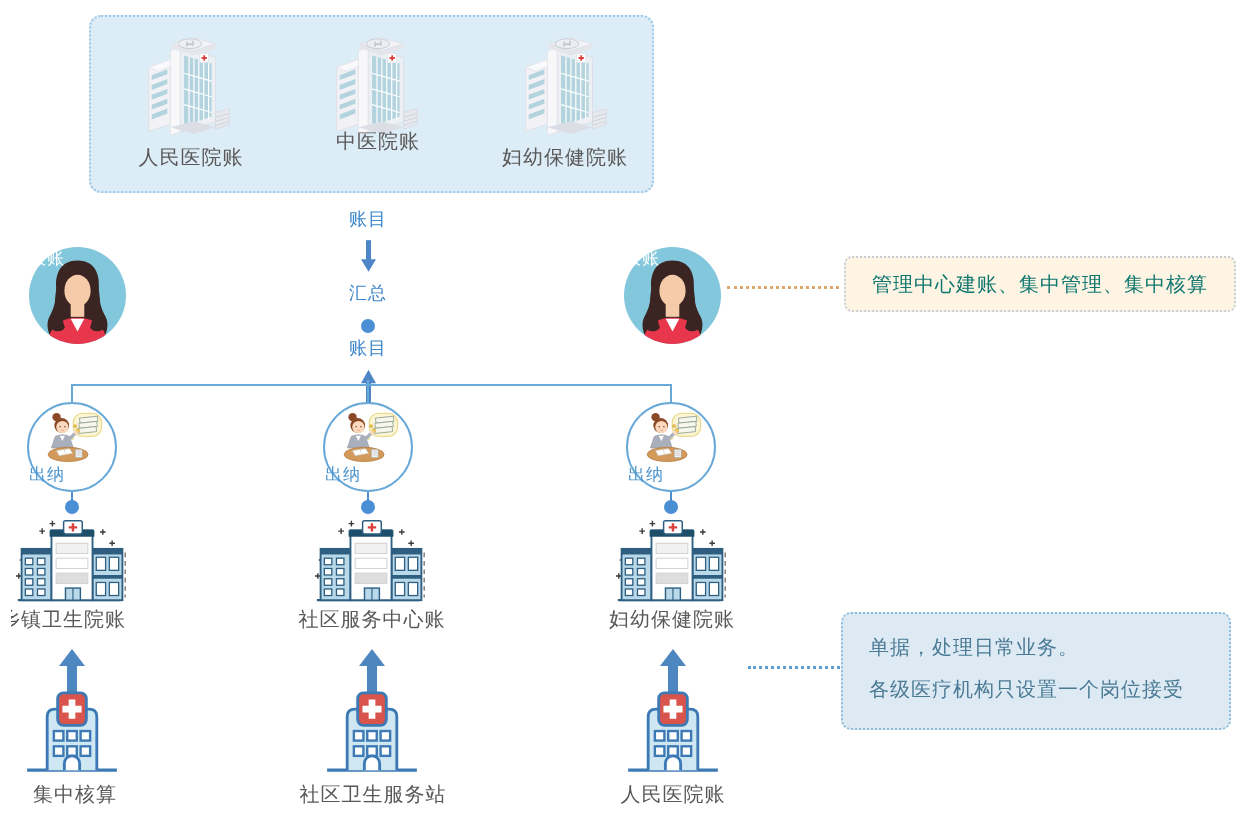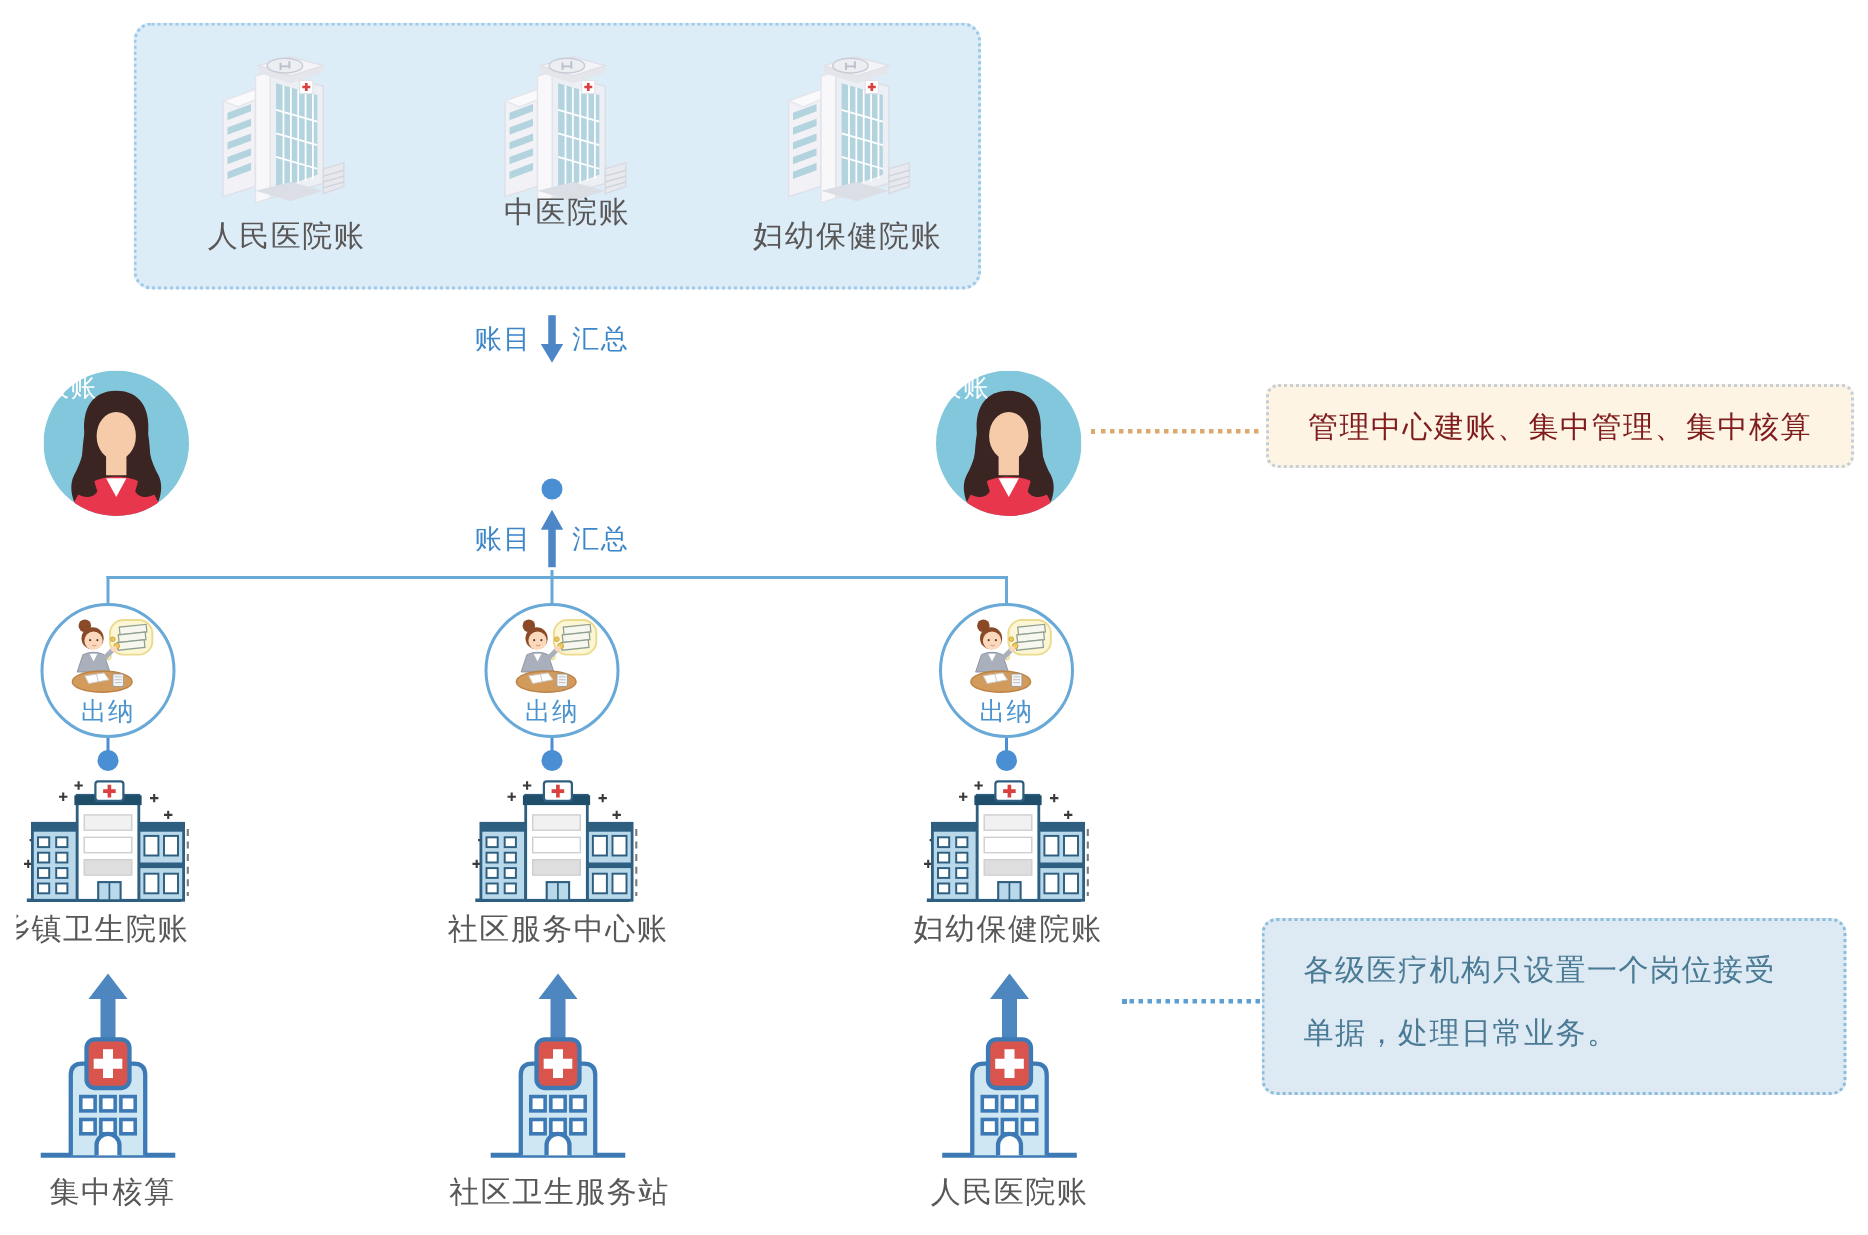--- a/index.html
+++ b/index.html
@@ -6,47 +6,47 @@
   .canvas{position:relative;width:1245px;height:823px;background:#fff;overflow:hidden;
           font-family:Liberation Mono, monospace;margin-left:11px;}
   .abs{position:absolute;}
   .cx{transform:translateX(-50%);}
   
   .top-box{left:78px;top:15px;width:565px;height:178px;background:#ddedf7;
            border:2px dotted #9ec8e8;border-radius:12px;box-sizing:border-box;}
   .inst-label{font-size:20px;color:#595757;letter-spacing:1px;white-space:nowrap;}
   
   .flow{display:flex;align-items:center;gap:6px;color:#3c86c9;font-size:18px;
-        letter-spacing:1px;white-space:nowrap;}
+        letter-spacing:1px;white-space:nowrap;flex-direction:column;}
   .flow svg{display:block;}
   
   .center-pill{left:145px;top:258px;width:438px;height:50px;border-radius:25px;
                background:#3fae9c;color:#fff;font-size:23px;letter-spacing:1px;
                display:flex;align-items:center;justify-content:center;}
   
   .avatar{width:97px;height:97px;}
   .avatar svg{display:block;width:100%;height:100%;}
   .avatar-label{position:absolute;top:0;left:0;width:100%;text-align:left;
                 color:#fff;font-size:17px;letter-spacing:1px;}
   
   .hline{border-top:2px solid #69a9d8;height:0;}
   .vline{width:2px;background:#69a9d8;}
   .bdot{width:14px;height:14px;border-radius:50%;background:#4a8fd3;}
   .stem{width:2px;background:#4a8fd3;}
   
   .cashier-circle{width:90px;height:90px;border:2px solid #69a9d8;border-radius:50%;
-                  background:#fff;box-sizing:border-box;text-align:center;}
+                  background:#fff;box-sizing:border-box;}
   .cashier-circle svg{display:block;margin:8px auto 0;width:70px;height:54px;}
   .cashier-label{color:#4b93ce;font-size:17px;letter-spacing:1px;margin-top:-3px;}
   
   .leader-top{border-top:3px dotted #dba96e;height:0;}
   .leader-bottom{border-top:3px dotted #5b9fd4;height:0;}
   .note-top{left:833px;top:256px;width:392px;height:56px;background:#fdf4e4;
             border:2px dotted #c6cfd9;border-radius:8px;box-sizing:border-box;
-            color:#7f1d1d;font-size:20px;letter-spacing:1px;display:flex;
+            color:#0f766e;font-size:20px;letter-spacing:1px;display:flex;
             align-items:center;justify-content:center;white-space:nowrap;}
   .note-bottom{left:830px;top:612px;width:390px;height:118px;background:#ddeaf4;
                border:2px dotted #8cbcdc;border-radius:10px;box-sizing:border-box;
                color:#4a7a94;font-size:20px;letter-spacing:1px;line-height:42px;
                padding:14px 0 0 26px;}
   .icon{display:block;}
 </style>
 </head>
 <body>
 
@@ -330,17 +330,17 @@
   <svg class="abs icon" style="left:614px;top:690px" width="96" height="84">
       <use href="#sym-clinic"></use>
     </svg>
 
   <div class="abs cx inst-label" style="left:64px;top:781px">集中核算</div>
   <div class="abs cx inst-label" style="left:362px;top:781px">社区卫生服务站</div>
   <div class="abs cx inst-label" style="left:662px;top:781px">人民医院账</div>
 
   <div class="abs leader-bottom" style="left:737px;top:666px;width:92px"></div>
   <div class="abs note-bottom">
+    <div>单据，处理日常业务。</div>
     <div>各级医疗机构只设置一个岗位接受</div>
-    <div>单据，处理日常业务。</div>
   </div>
 
 </div>
 
 </body></html>

